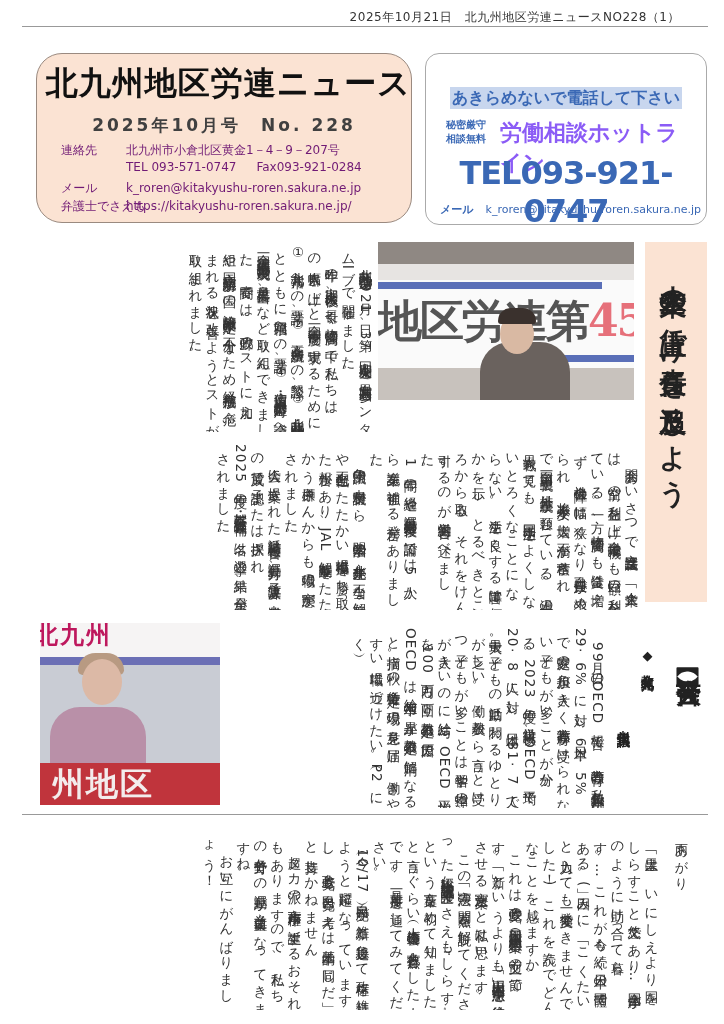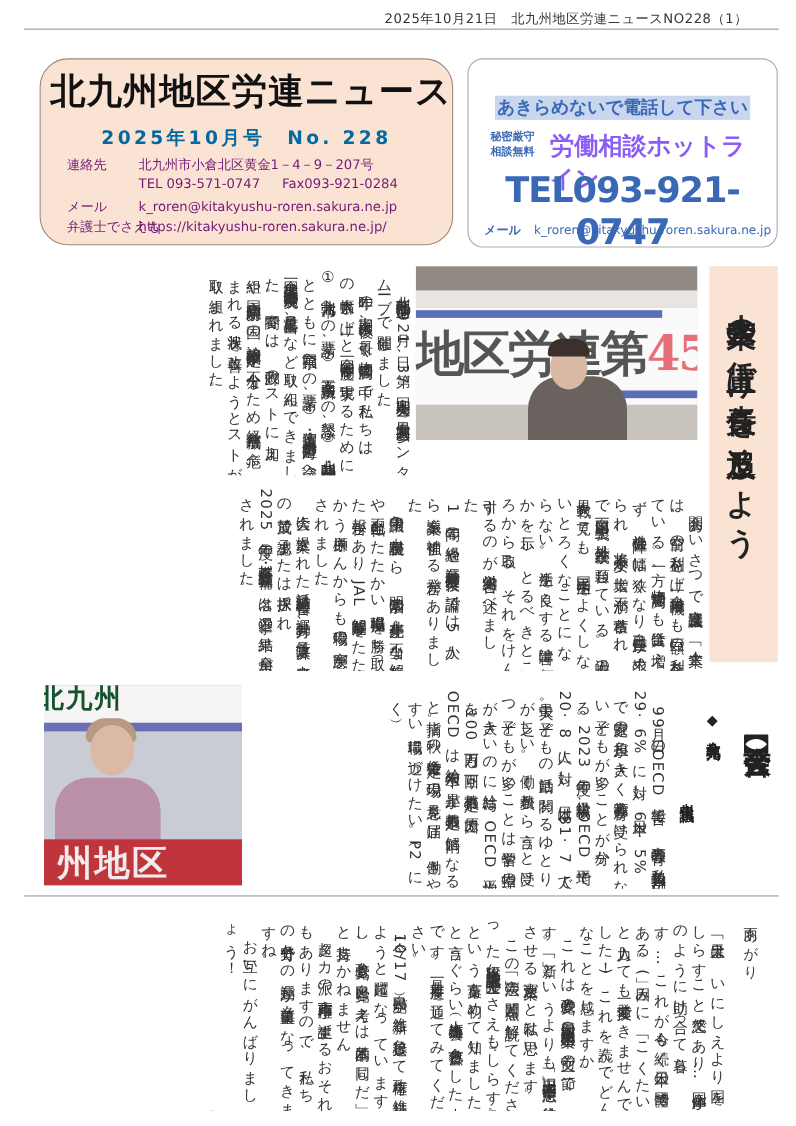--- a/index.html
+++ b/index.html
@@ -1,21 +1,21 @@
 <!DOCTYPE html>
 <html><head>
 <meta charset="utf-8">
 <style>
   html,body{margin:0;padding:0;background:#fff;}
   body{width:724px;height:1024px;position:relative;overflow:hidden;font-family:"DejaVu Sans","Liberation Sans",sans-serif;color:#222;}
   .top-line{position:absolute;left:22px;top:9px;width:486px;text-align:right;font-size:12px;color:#333;letter-spacing:0.5px;}
   .rule{position:absolute;left:22px;width:686px;height:1px;background:#999;}
   .masthead{position:absolute;left:36px;top:53px;width:376px;height:170px;background:#fbe3d3;border:1px solid #9a8a80;border-radius:26px;box-sizing:border-box;}
   .mh-title{position:absolute;left:0;top:8px;width:100%;text-align:right;font-size:32px;font-weight:bold;letter-spacing:1px;color:#111;}
-  .mh-issue{position:absolute;left:0;top:60px;width:100%;text-align:center;font-size:17px;font-weight:bold;letter-spacing:3px;color:#0369a1;}
+  .mh-issue{position:absolute;left:0;top:60px;width:100%;text-align:center;font-size:17px;font-weight:bold;letter-spacing:3px;color:#404040;}
   .mh-row{position:absolute;left:24px;font-size:12px;color:#701a75;white-space:nowrap;}
   .mh-row .lbl{display:inline-block;width:65px;}
   .hotline{position:absolute;left:425px;top:53px;width:282px;height:172px;background:#fff;border:1px solid #aaa;border-radius:14px;box-sizing:border-box;}
   .hl-1{position:absolute;left:0;top:8px;width:100%;text-align:center;font-size:16px;font-weight:bold;color:#3a68b5;}
   .hl-2{position:absolute;left:24px;top:33px;width:232px;height:22px;background:#c8d6ee;text-align:center;font-size:16px;font-weight:bold;color:#3a68b5;line-height:22px;}
   .hl-3{position:absolute;left:20px;top:62px;width:250px;height:36px;}
   .hl-3 .small{position:absolute;left:0;top:2px;font-size:10px;line-height:14px;font-weight:bold;color:#3a68b5;}
   .hl-3 .big{position:absolute;left:54px;top:2px;font-size:22px;font-weight:bold;color:#8b5cf6;}
   .hl-tel{position:absolute;left:0;top:100px;width:100%;text-align:center;font-size:32px;font-weight:bold;color:#3a68b5;letter-spacing:-1px;}
   .hl-mail{position:absolute;left:14px;top:148px;font-size:11px;color:#3a68b5;white-space:nowrap;}
@@ -31,21 +31,21 @@
   .photo1 .bantext{position:absolute;left:0;top:50px;font-size:44px;font-weight:bold;color:#555;white-space:nowrap;letter-spacing:-2px;}
   .photo1 .bantext span{color:#e6707a;font-family:"DejaVu Serif",serif;}
   .photo1 .floor{position:absolute;left:0;top:126px;width:100%;height:32px;background:#c8c2bd;}
   .photo1 .person{position:absolute;left:102px;top:100px;width:90px;height:58px;background:#6a625e;border-radius:30px 30px 0 0;}
   .photo1 .head{position:absolute;left:122px;top:72px;width:34px;height:40px;background:#d9b9a3;border-radius:50%;}
   .photo1 .hair{position:absolute;left:120px;top:66px;width:38px;height:16px;background:#3a312d;border-radius:18px 18px 4px 4px;}
   .headline-box{position:absolute;left:645px;top:242px;width:62px;height:360px;background:#fbe3d3;}
   .headline-box .t{writing-mode:vertical-rl;position:absolute;left:10px;top:22px;font-size:27px;font-weight:bold;color:#222;letter-spacing:3px;}
   .photo2{position:absolute;left:40px;top:623px;width:180px;height:182px;background:#c9ccd4;overflow:hidden;}
   .photo2 .top{position:absolute;left:0;top:0;width:100%;height:42px;background:#f6f4f4;}
-  .photo2 .toptext{position:absolute;left:-6px;top:-4px;font-size:24px;font-weight:bold;color:#14532d;white-space:nowrap;letter-spacing:2px;}
+  .photo2 .toptext{position:absolute;left:-6px;top:-4px;font-size:24px;font-weight:bold;color:#be185d;white-space:nowrap;letter-spacing:2px;}
   .photo2 .bar{position:absolute;left:0;top:34px;width:100%;height:8px;background:#6b6fb5;}
   .photo2 .body{position:absolute;left:10px;top:84px;width:96px;height:80px;background:#b990a8;border-radius:30px 30px 0 0;}
   .photo2 .head{position:absolute;left:42px;top:36px;width:40px;height:46px;background:#dcb9a6;border-radius:50%;}
   .photo2 .hair{position:absolute;left:38px;top:30px;width:46px;height:22px;background:#b89a82;border-radius:22px 22px 6px 6px;}
   .photo2 .red{position:absolute;left:0;top:140px;width:100%;height:42px;background:#c0343c;}
   .photo2 .redtext{position:absolute;left:12px;top:140px;font-size:32px;font-weight:bold;color:#f3ecec;white-space:nowrap;letter-spacing:2px;}
   .section-head{writing-mode:vertical-rl;position:absolute;font-weight:bold;color:#222;}
   .byline{writing-mode:vertical-rl;position:absolute;font-size:13px;font-weight:bold;color:#222;letter-spacing:1px;}
   .amagari{writing-mode:vertical-rl;position:absolute;left:672px;top:833px;font-size:13px;color:#333;letter-spacing:2px;}
 </style>

